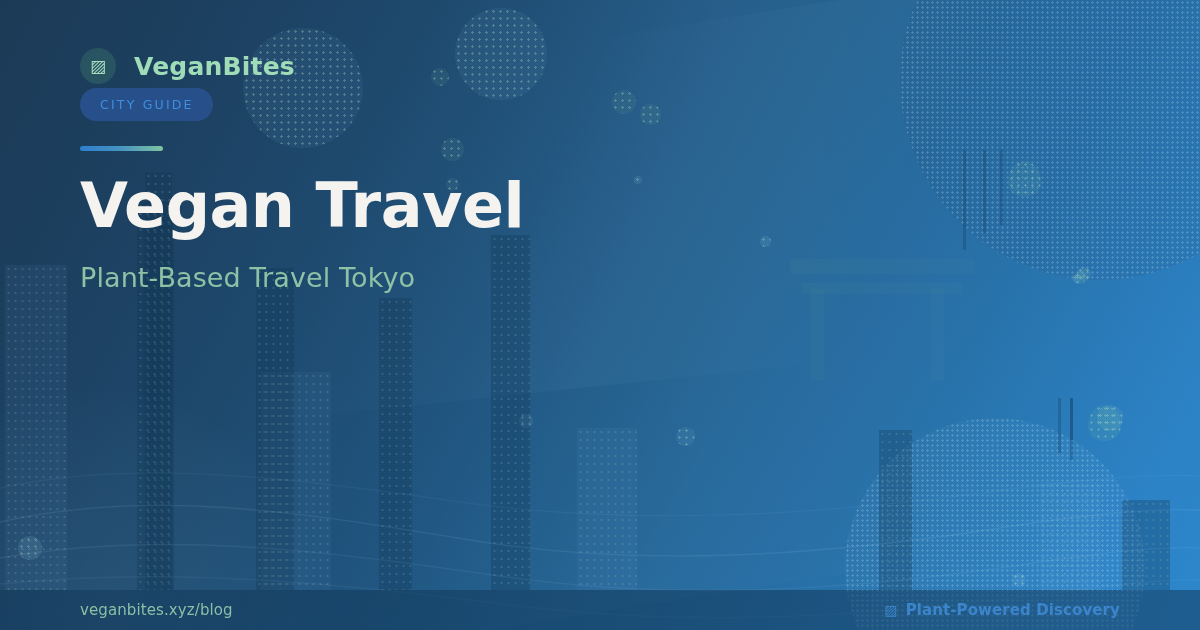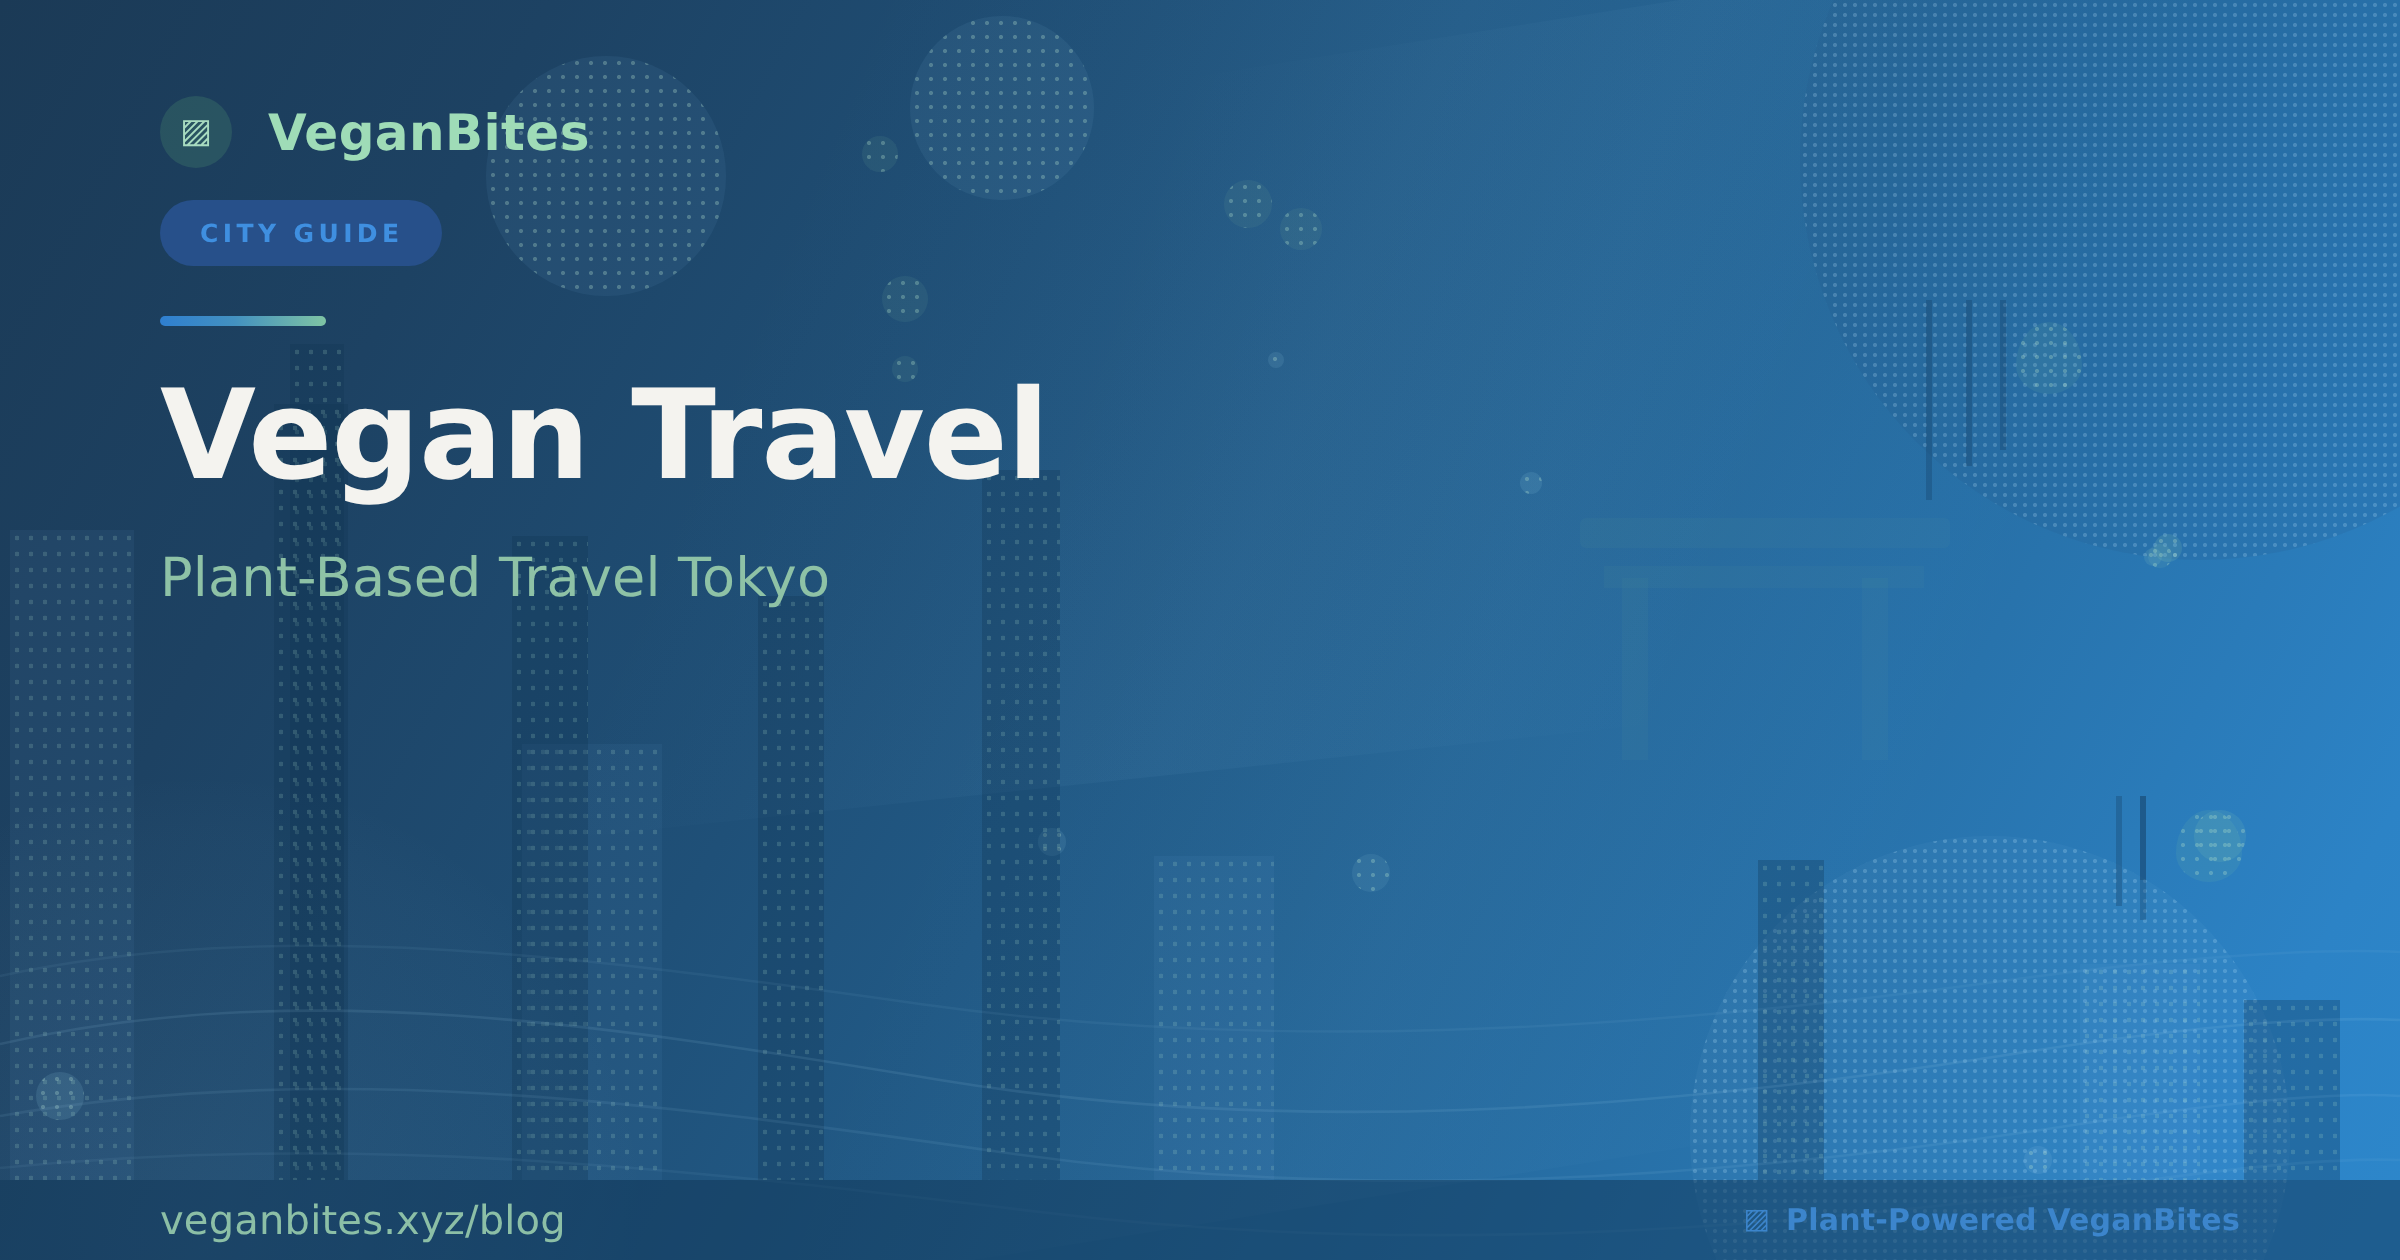--- a/index.html
+++ b/index.html
@@ -94,26 +94,26 @@
     display:flex; align-items:center; justify-content:center;
     font-size:17px; line-height:1; color:#a8dcc0;
     flex:0 0 auto;
   }
   #brand-name {
     font-size:25px; font-weight:bold; letter-spacing:.2px;
     color:#9fdcb7;
   }
 
   #badge {
-    display:inline-block; margin-top:16px;
+    display:inline-block; margin-top:4px;
     padding:9px 19px 9px 20px;
     border-radius:18px;
     background:#27508a;
     color:#3f8fe0;
-    font-size:12.5px; font-weight:bold; letter-spacing:2.2px;
+    font-size:12.5px; font-weight:normal; letter-spacing:2.2px;
   }
 
   #accent-bar {
     margin-top:25px;
     width:83px; height:5px; border-radius:3px;
     background:linear-gradient(90deg,#2f7fd0 0%, #4391c0 45%, #7fc4a4 100%);
   }
 
   #title {
     margin-top:22px;
@@ -132,21 +132,21 @@
 
   
   #footer {
     position:absolute; left:0; bottom:0;
     width:1200px; height:40px;
     background:rgba(18,56,88,.52);
     display:flex; align-items:center; justify-content:space-between;
     padding:0 80px;
   }
   #footer-url {
-    font-size:20px; color:#8cbfa6; letter-spacing:.1px;
+    font-size:15px; color:#8cbfa6; letter-spacing:.1px;
   }
   #footer-tag {
     display:flex; align-items:center; gap:8px;
     font-size:15px; color:#3c85cc; font-weight:bold; letter-spacing:.1px;
   }
   #footer-tag-icon { font-size:14px; line-height:1; color:#3c85cc; }
 </style>
 </head>
 <body>
 
@@ -252,17 +252,17 @@
     <h1 id="title">Vegan Travel</h1>
 
     <h2 id="subtitle">Plant-Based Travel Tokyo</h2>
 
   </div>
 
   <div id="footer">
     <div id="footer-url">veganbites.xyz/blog</div>
     <div id="footer-tag">
       <span id="footer-tag-icon">▨</span>
-      <span>Plant-Powered VeganBites</span>
+      <span>Plant-Powered Discovery</span>
     </div>
   </div>
 
 </div>
 
 </body></html>

